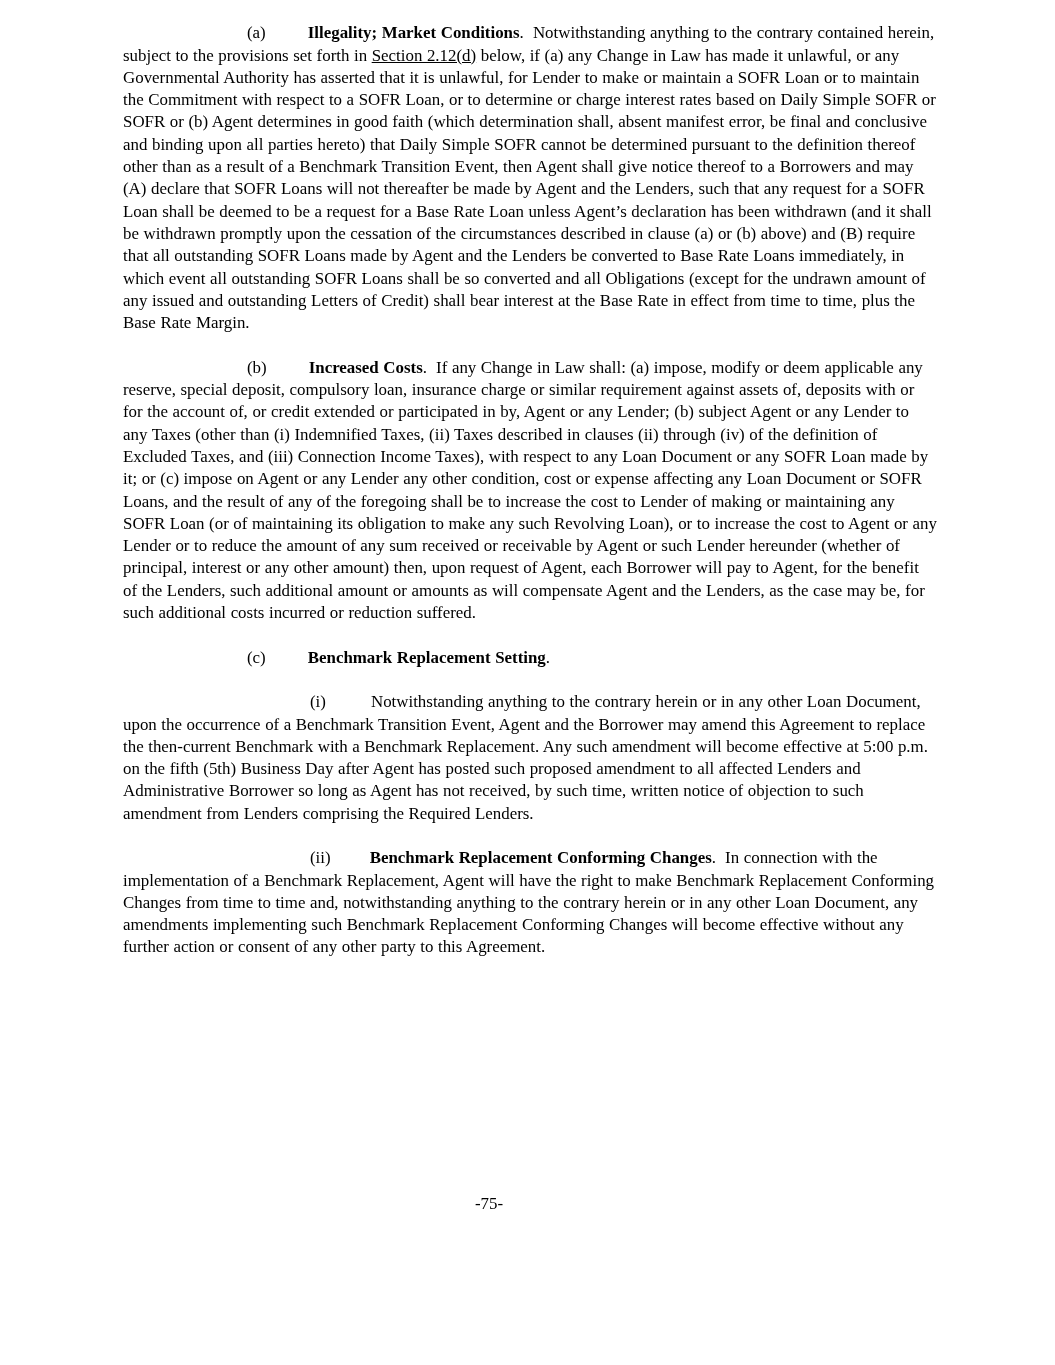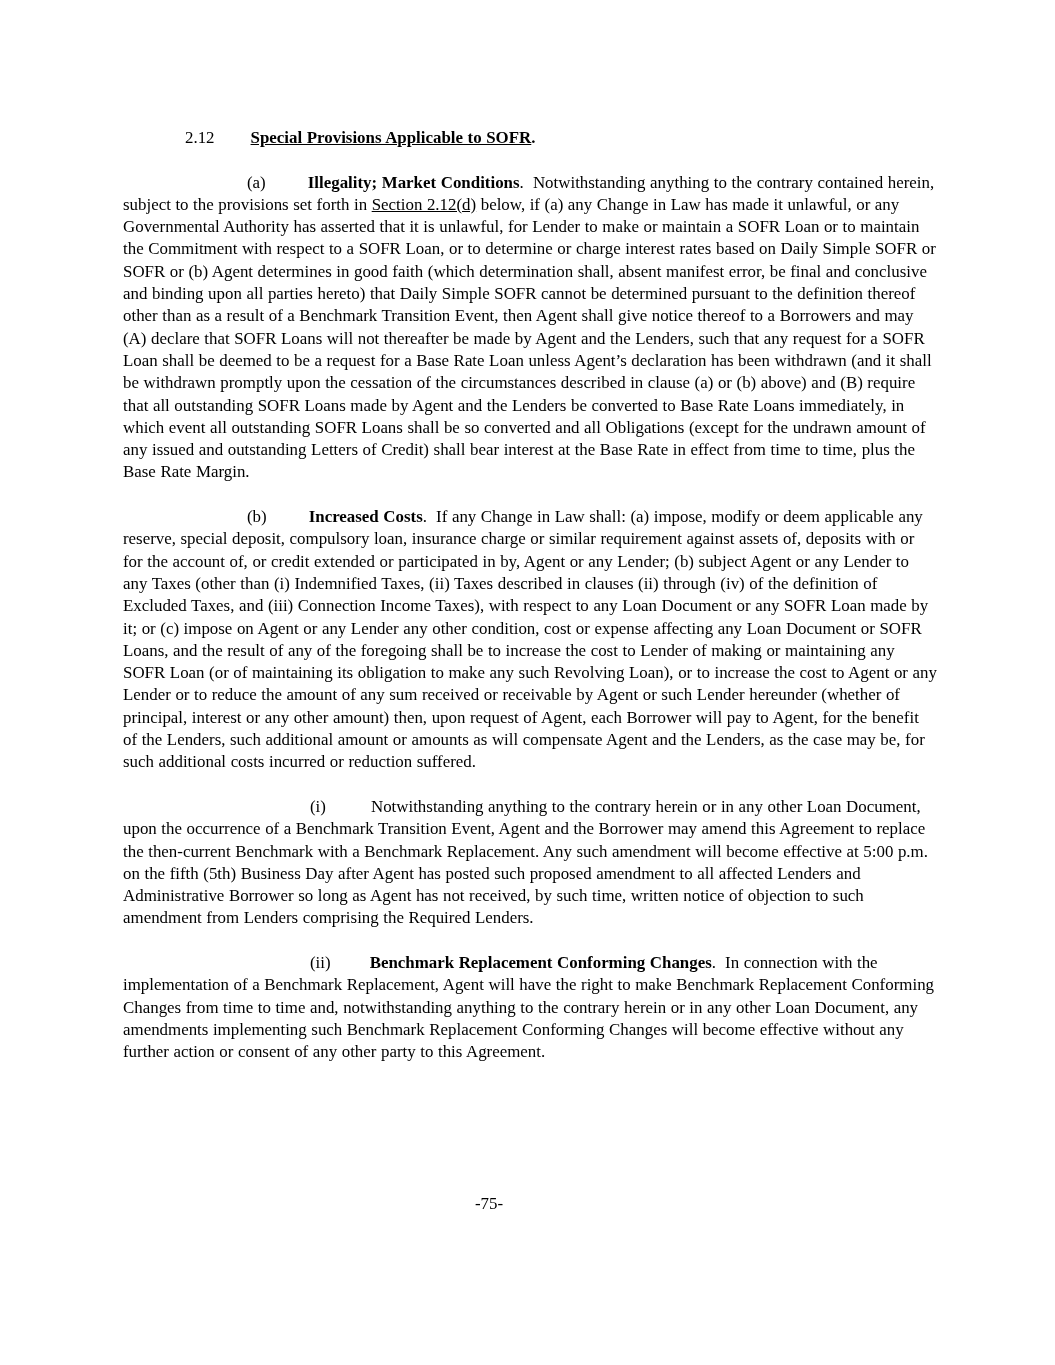--- a/index.html
+++ b/index.html
@@ -56,26 +56,26 @@
     text-align: center;
     font-size: 16.9px;
     line-height: 22.3px;
   }
 </style>
 </head>
 <body>
 
 <div class="page-content">
 
-  <p class="heading"><span>2.12</span><span class="tab tab-h"></span><span class="bold underline">Special Provisions Applicable to SOFR</span><span class="bold">.</span></p>
 
   <p class="para indent-letter"><span>(a)</span><span class="tab tab-a"></span><span class="bold">Illegality; Market Conditions</span><span>.&nbsp; Notwithstanding anything to the contrary contained herein, subject to the provisions set forth in </span><span class="underline">Section 2.12(d)</span><span> below, if (a) any Change in Law has made it unlawful, or any Governmental Authority has asserted that it is unlawful, for Lender to make or maintain a SOFR Loan or to maintain the Commitment with respect to a SOFR Loan, or to determine or charge interest rates based on Daily Simple SOFR or SOFR or (b) Agent determines in good faith (which determination shall, absent manifest error, be final and conclusive and binding upon all parties hereto) that Daily Simple SOFR cannot be determined pursuant to the definition thereof other than as a result of a Benchmark Transition Event, then Agent shall give notice thereof to a Borrowers and may (A) declare that SOFR Loans will not thereafter be made by Agent and the Lenders, such that any request for a SOFR Loan shall be deemed to be a request for a Base Rate Loan unless Agent’s declaration has been withdrawn (and it shall be withdrawn promptly upon the cessation of the circumstances described in clause (a) or (b) above) and (B) require that all outstanding SOFR Loans made by Agent and the Lenders be converted to Base Rate Loans immediately, in which event all outstanding SOFR Loans shall be so converted and all Obligations (except for the undrawn amount of any issued and outstanding Letters of Credit) shall bear interest at the Base Rate in effect from time to time, plus the Base Rate Margin.</span></p>
 
   <p class="para indent-letter"><span>(b)</span><span class="tab tab-a"></span><span class="bold">Increased Costs</span><span>.&nbsp; If any Change in Law shall: (a) impose, modify or deem applicable any reserve, special deposit, compulsory loan, insurance charge or similar requirement against assets of, deposits with or for the account of, or credit extended or participated in by, Agent or any Lender; (b) subject Agent or any Lender to any Taxes (other than (i) Indemnified Taxes, (ii) Taxes described in clauses (ii) through (iv) of the definition of Excluded Taxes, and (iii) Connection Income Taxes), with respect to any Loan Document or any SOFR Loan made by it; or (c) impose on Agent or any Lender any other condition, cost or expense affecting any Loan Document or SOFR Loans, and the result of any of the foregoing shall be to increase the cost to Lender of making or maintaining any SOFR Loan (or of maintaining its obligation to make any such Revolving Loan), or to increase the cost to Agent or any Lender or to reduce the amount of any sum received or receivable by Agent or such Lender hereunder (whether of principal, interest or any other amount) then, upon request of Agent, each Borrower will pay to Agent, for the benefit of the Lenders, such additional amount or amounts as will compensate Agent and the Lenders, as the case may be, for such additional costs incurred or reduction suffered.</span></p>
 
+  <p class="para indent-letter"><span>(c)</span><span class="tab tab-a"></span><span class="bold">Benchmark Replacement Setting</span><span>.</span></p>
 
   <p class="para indent-roman"><span>(i)</span><span class="tab tab-i"></span><span>Notwithstanding anything to the contrary herein or in any other Loan Document, upon the occurrence of a Benchmark Transition Event, Agent and the Borrower may amend this Agreement to replace the then-current Benchmark with a Benchmark Replacement. Any such amendment will become effective at 5:00 p.m. on the fifth (5th) Business Day after Agent has posted such proposed amendment to all affected Lenders and Administrative Borrower so long as Agent has not received, by such time, written notice of objection to such amendment from Lenders comprising the Required Lenders.</span></p>
 
   <p class="para indent-roman"><span>(ii)</span><span class="tab tab-ii"></span><span class="bold">Benchmark Replacement Conforming Changes</span><span>.&nbsp; In connection with the implementation of a Benchmark Replacement, Agent will have the right to make Benchmark Replacement Conforming Changes from time to time and, notwithstanding anything to the contrary herein or in any other Loan Document, any amendments implementing such Benchmark Replacement Conforming Changes will become effective without any further action or consent of any other party to this Agreement.</span></p>
 
 </div>
 
 <div class="footer"><span>-75-</span></div>
 
 </body></html>

